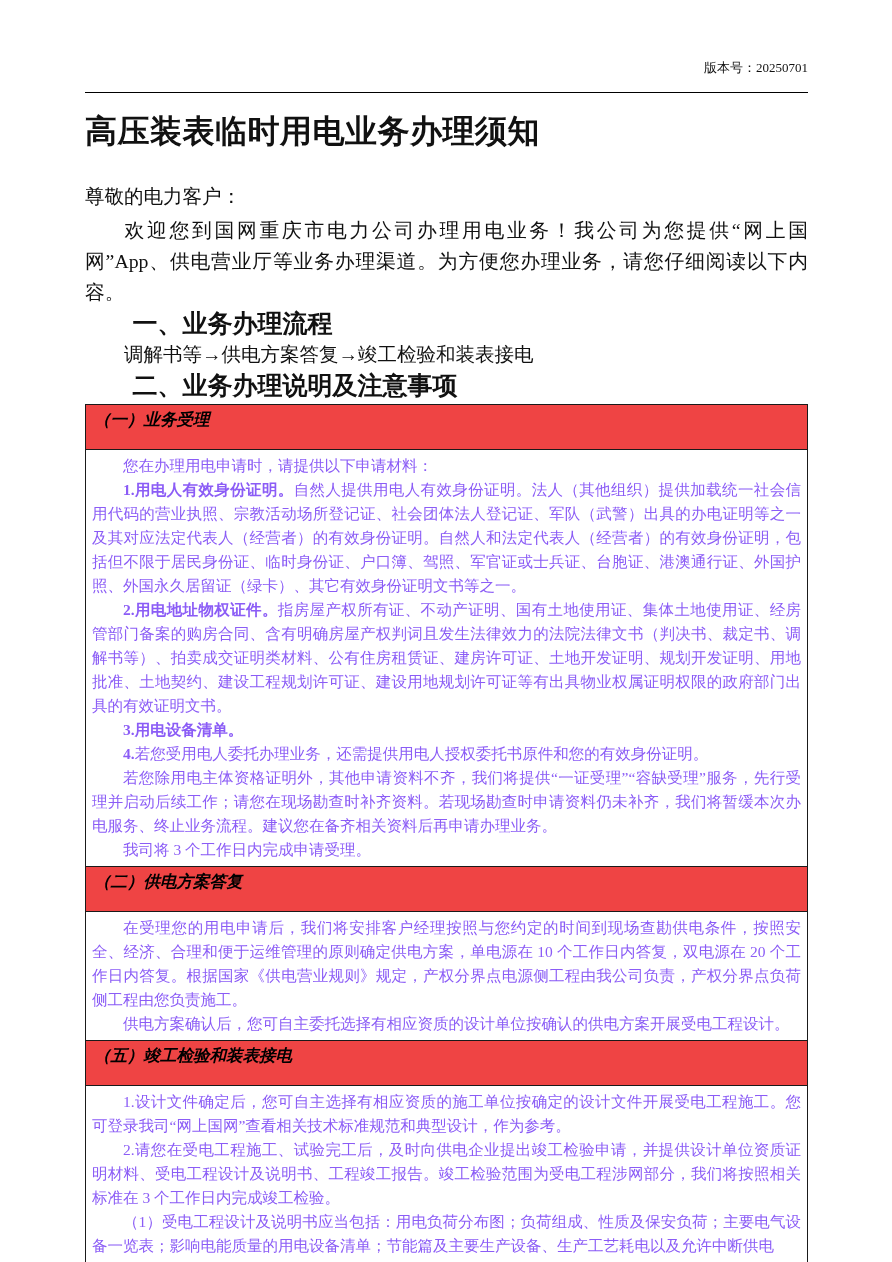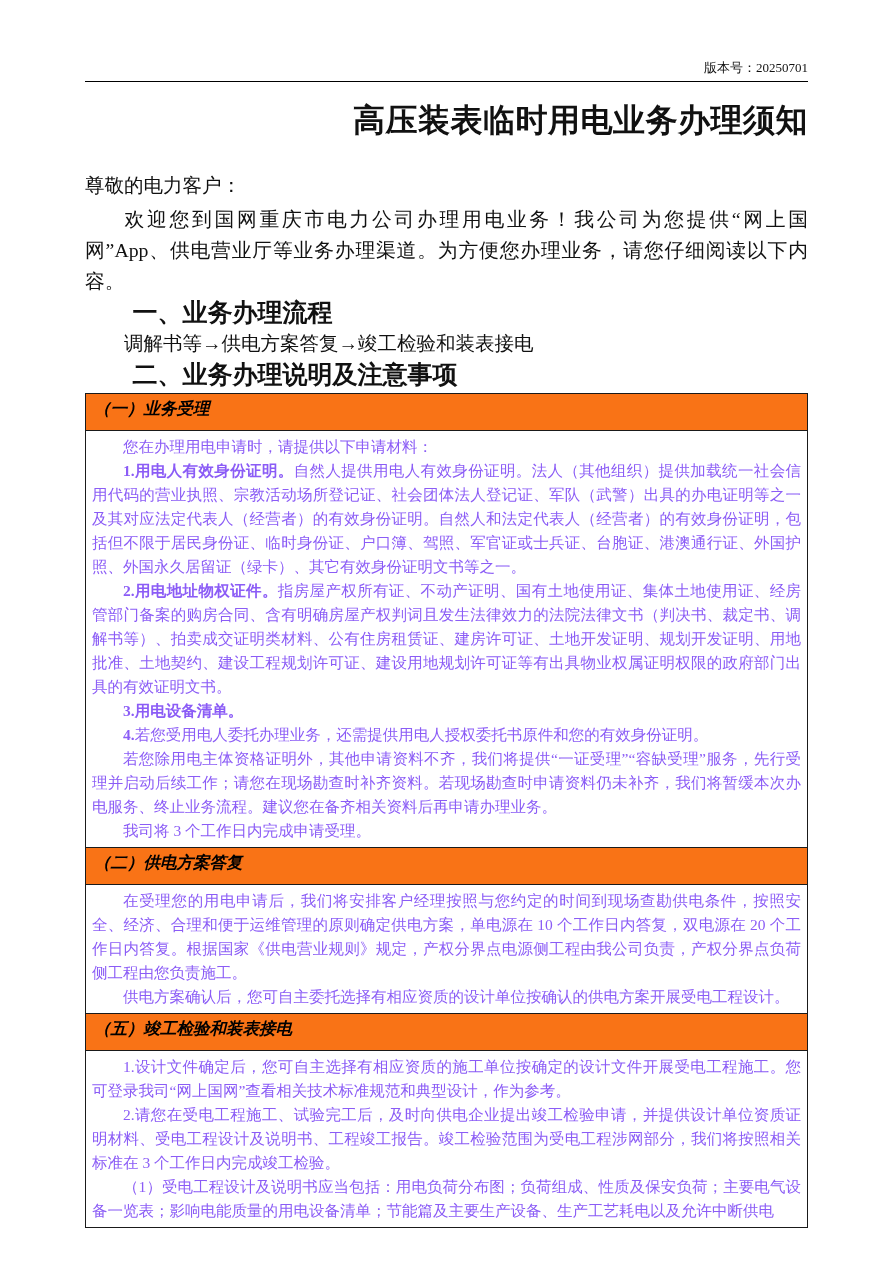--- a/index.html
+++ b/index.html
@@ -7,24 +7,24 @@
     width:892px; height:1262px; background:#ffffff;
     font-family:"Liberation Serif","DejaVu Serif",serif;
     color:#111111;
   }
   .page {
     box-sizing:border-box; width:892px; height:1262px;
     padding:58px 84px 20px 85px; overflow:hidden; background:#ffffff;
   }
   .version-row {
     text-align:right; font-size:13px; line-height:20px;
-    padding-bottom:3px; border-bottom:1.5px solid #000000;
+    padding-bottom:14px; border-bottom:1.5px solid #000000;
   }
   .doc-title {
-    margin:16px 0 16px; text-align:right; font-size:32px; font-weight:bold;
+    margin:16px 0 16px; text-align:left; font-size:32px; font-weight:bold;
     line-height:44px; letter-spacing:0.5px;
   }
   .greeting {
     margin:30px 0 0; font-size:19.5px; font-weight:normal; line-height:28px;
   }
   .intro {
     margin:4px 0 0; font-size:19.8px; line-height:31px;
     text-indent:2em; text-align:justify;
   }
   .sub-heading {
@@ -32,21 +32,21 @@
     text-indent:1.9em;
     font-family:Liberation Sans, sans-serif;
   }
   .flow-steps {
     margin:0; font-size:19.5px; line-height:31px; text-indent:2em;
   }
   .notice-table {
     margin-top:3px; border:1.5px solid #1a1a1a;
   }
   .sec-header {
-    background:#f97316; padding:3px 8px 10px;
+    background:#ef4444; padding:3px 8px 18px;
     font-size:16.5px; font-weight:bold; font-style:italic;
     line-height:23px; border-bottom:1px solid #1a1a1a; color:#000000;
   }
   .sec-body {
     padding:4px 6px; font-size:15.5px; line-height:24px;
     border-bottom:1px solid #1a1a1a; color:#8b5cf6;
   }
   .sec-body:last-child { border-bottom:none; }
   .sec-body p { margin:0; text-indent:2em; text-align:justify; }
   .sec-body b { font-weight:bold;margin-top:28px; }

